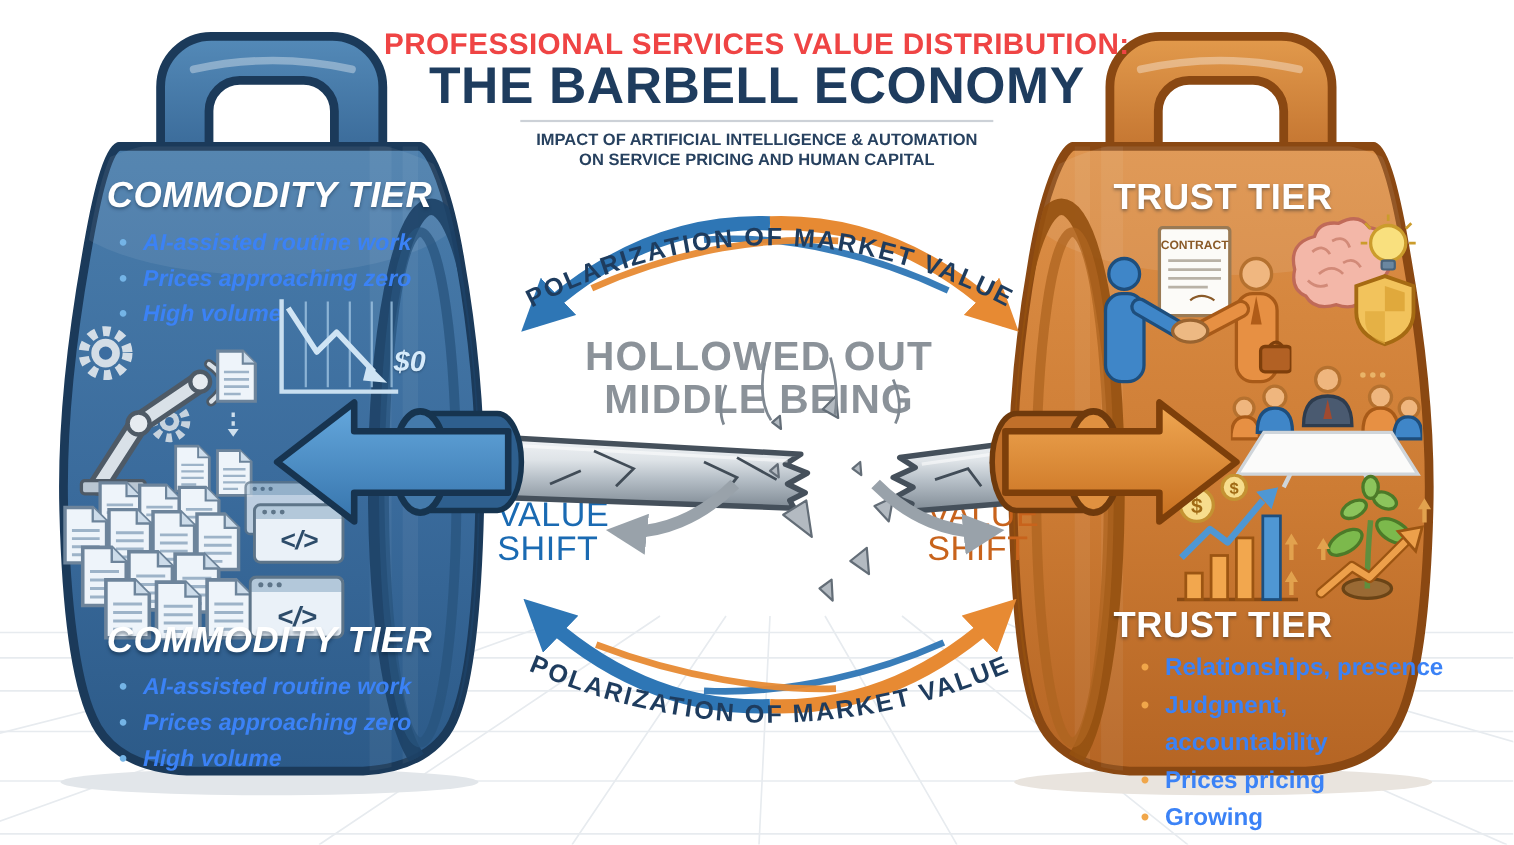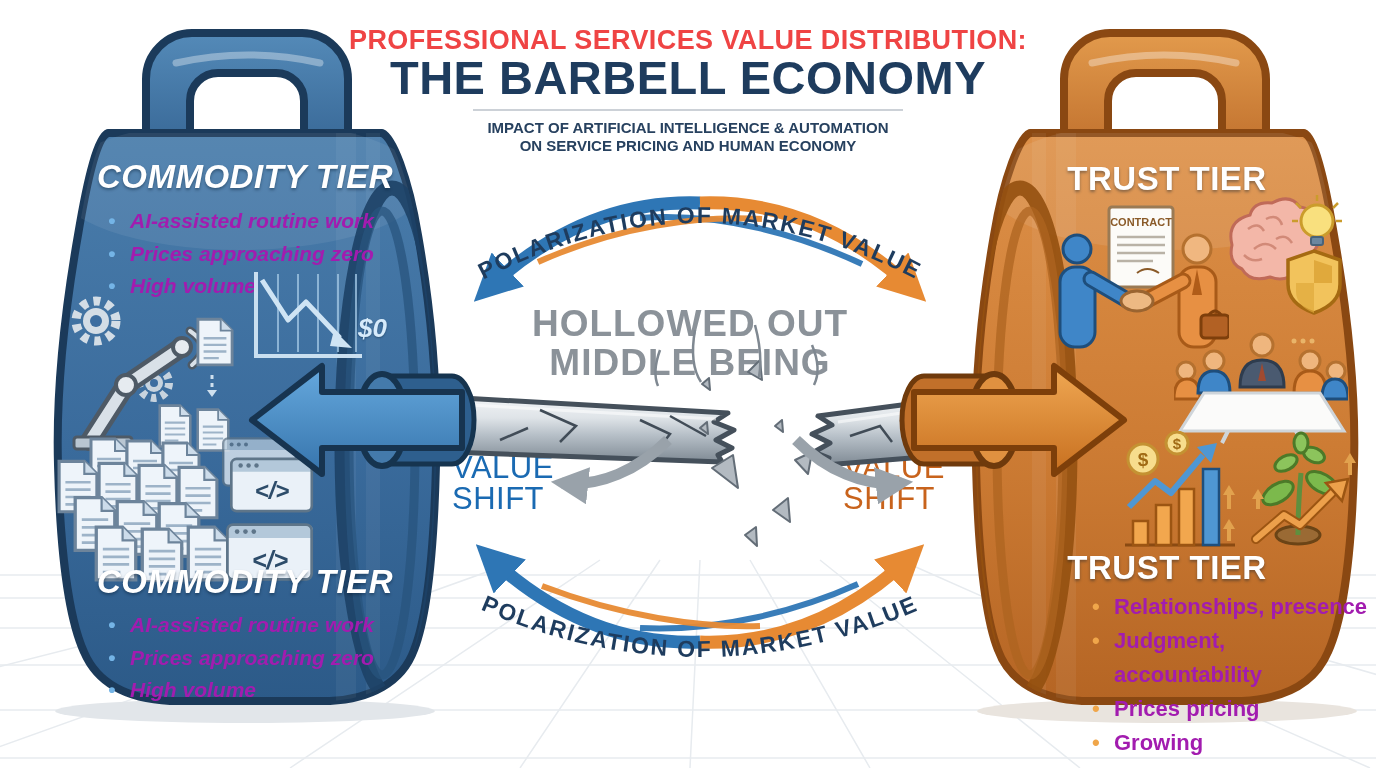--- a/index.html
+++ b/index.html
@@ -11,26 +11,26 @@
   
   .title-block{left:0;right:0;top:26px;text-align:center;z-index:3;}
   .title-line1{font-size:27px;font-weight:bold;color:#ef4444;letter-spacing:.4px;line-height:1.05;}
   .title-line2{font-size:47px;font-weight:bold;color:#1e3c5e;letter-spacing:.5px;line-height:1.02;}
   .title-divider{width:430px;height:2px;background:#ccd1d7;margin:7px auto 8px auto;}
   .subtitle-line{font-size:15px;font-weight:bold;color:#27415f;line-height:1.2;}
 
   
   .weight{width:410px;height:700px;top:25px;z-index:1;}
   .weight.left{left:40px;font-style:italic;}
-  .weight.right{left:962px;}
+  .weight.right{left:907px;}
   .weight > svg{position:absolute;left:0;top:0;}
   .wc{position:absolute;z-index:2;}
   .tier-heading{width:100%;text-align:center;color:#ffffff;font-size:33px;font-weight:bold;
                 letter-spacing:.5px;text-shadow:0 2px 3px rgba(8,28,48,.4);}
-  ul.bullets{list-style:none;margin:0;padding:0;color:#a21caf;font-weight:bold;}
+  ul.bullets{list-style:none;margin:0;padding:0;color:#3b82f6;font-weight:bold;}
   ul.bullets li{position:relative;padding-left:24px;line-height:1.55;}
   ul.bullets li::before{content:"•";position:absolute;left:2px;top:0;}
   .weight.left ul.bullets{font-size:21px;}
   .weight.left ul.bullets li::before{color:#74b4e6;}
   .weight.right ul.bullets{font-size:22px;}
   .weight.right ul.bullets li::before{color:#f0a64a;}
   .price-zero{color:#d6ebfb;font-size:26px;font-weight:bold;text-shadow:0 1px 2px rgba(8,28,48,.4);}
 
   
   #center-art{left:0;top:0;z-index:6;pointer-events:none;}
@@ -69,21 +69,21 @@
       <path d="M0,575 H1376 M0,598 H1376 M0,628 H1376 M0,665 H1376 M0,710 H1376 M0,758 H1376"></path>
       <path d="M420,560 L-400,768 M520,560 L-60,768 M600,560 L290,768 M660,560 L520,768 M700,560 L690,768 M750,560 L870,768 M820,560 L1080,768 M900,560 L1370,768 M980,560 L1700,768"></path>
     </g>
   </svg>
 
   <header class="abs title-block">
     <div class="title-line1">PROFESSIONAL SERVICES VALUE DISTRIBUTION:</div>
     <div class="title-line2">THE BARBELL ECONOMY</div>
     <div class="title-divider"></div>
     <div class="subtitle-line">IMPACT OF ARTIFICIAL INTELLIGENCE &amp; AUTOMATION</div>
-    <div class="subtitle-line">ON SERVICE PRICING AND HUMAN ECONOMY</div>
+    <div class="subtitle-line">ON SERVICE PRICING AND HUMAN CAPITAL</div>
   </header>
 
   <div class="abs weight left">
     <svg width="410" height="700" viewBox="0 0 410 700">
       <defs>
         <linearGradient id="gBH" x1="0" y1="0" x2="0" y2="1">
           <stop offset="0" stop-color="#548ab8"></stop>
             <stop offset="1" stop-color="#2f5d8c"></stop>
         </linearGradient>
         <linearGradient id="gBB" x1="0" y1="0" x2="0" y2="1">

